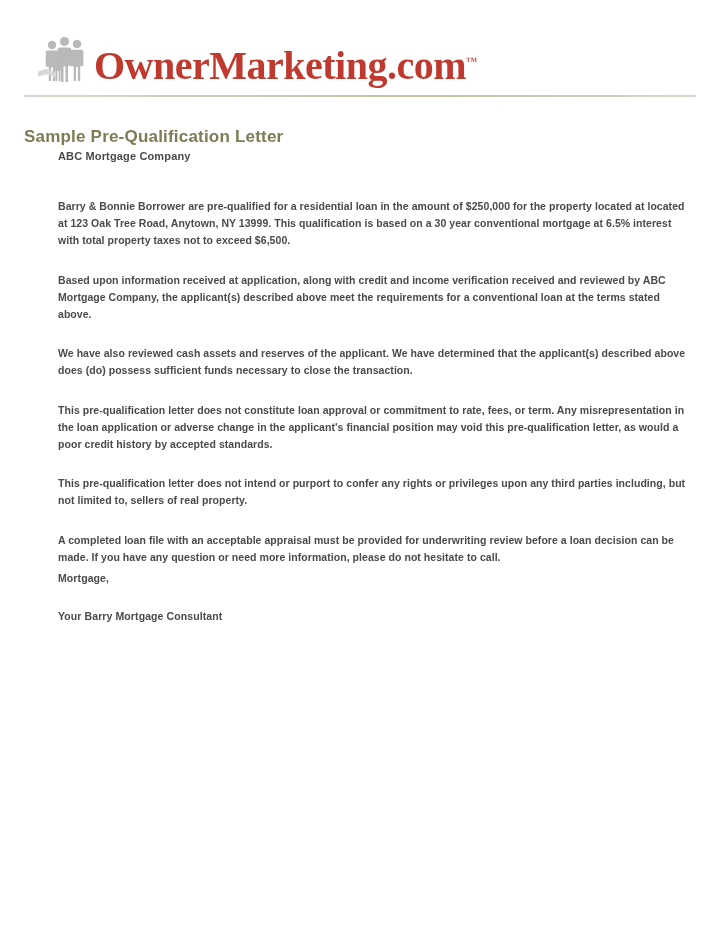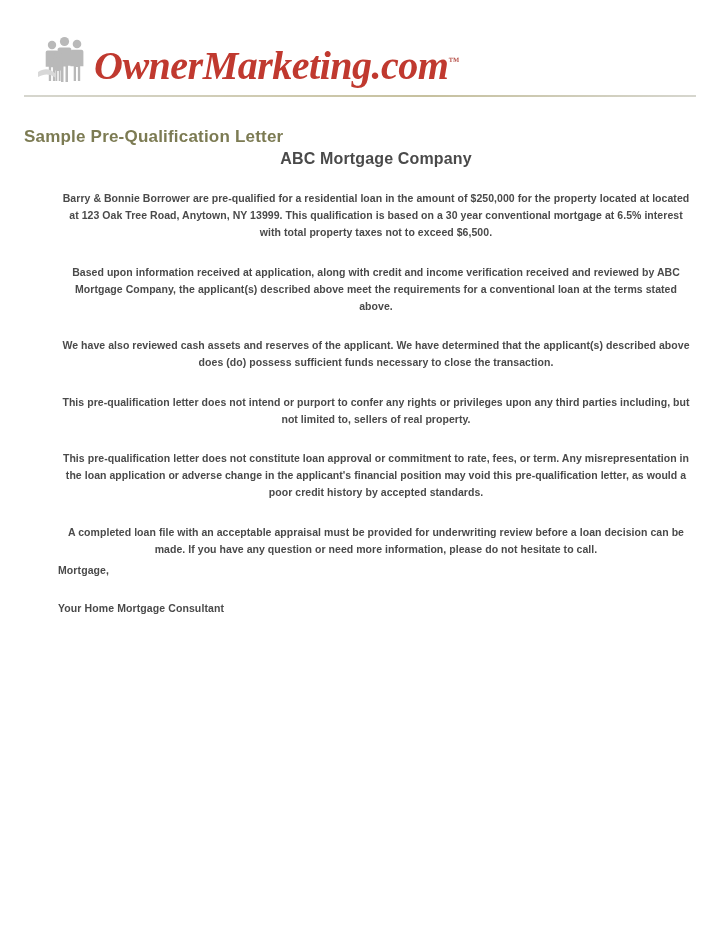--- a/index.html
+++ b/index.html
@@ -21,21 +21,20 @@
     overflow: hidden;
   }
 
   
   .header {
     position: absolute;
     left: 0;
     top: 0;
     width: 720px;
     height: 100px;
-    font-style: italic;
   }
   .logo-row {
     position: absolute;
     left: 38px;
     top: 30px;
     display: flex;
     align-items: flex-end;
     height: 56px;
   }
   .logo-mark {
@@ -84,35 +83,34 @@
     color: #7c7b53;
     letter-spacing: .2px;
   }
   .letter {
     position: absolute;
     left: 58px;
     top: 150px;
     width: 636px;
   }
   .company {
-    font-size: 16px;
+    font-size: 11px;
     font-weight: bold;
     color: #4a4a4a;
     letter-spacing: .15px;
-    margin: 0 0 22px 0;
-    text-align: center;
+    margin: 0 0 36px 0;
   }
   p.para {
     font-size: 10.5px;
     line-height: 17.2px;
     color: #4a4a4a;
     font-weight: bold;
     letter-spacing: .05px;
     margin: 0 0 22px 0;
-    text-align: center;
+    text-align: left;
   }
   p.para.tight { margin-bottom: 6px; }
   .closing {
     font-size: 10.5px;
     color: #4a4a4a;
     font-weight: bold;
     letter-spacing: .1px;
     margin: 0 0 26px 0;
   }
   .signature {
@@ -157,21 +155,21 @@
   </div>
 
   <h1 class="doc-title">Sample Pre-Qualification Letter</h1>
 
   <div class="letter">
     <div class="company">ABC Mortgage Company</div>
 
     <p class="para">Barry &amp; Bonnie Borrower are pre-qualified for a residential loan in the amount of $250,000 for the property located at located at 123 Oak Tree Road, Anytown, NY 13999. This qualification is based on a 30 year conventional mortgage at 6.5% interest with total property taxes not to exceed $6,500.</p>
     <p class="para">Based upon information received at application, along with credit and income verification received and reviewed by ABC Mortgage Company, the applicant(s) described above meet the requirements for a conventional loan at the terms stated above.</p>
     <p class="para">We have also reviewed cash assets and reserves of the applicant. We have determined that the applicant(s) described above does (do) possess sufficient funds necessary to close the transaction.</p>
+    <p class="para">This pre-qualification letter does not constitute loan approval or commitment to rate, fees, or term. Any misrepresentation in the loan application or adverse change in the applicant's financial position may void this pre-qualification letter, as would a poor credit history by accepted standards.</p>
     <p class="para">This pre-qualification letter does not intend or purport to confer any rights or privileges upon any third parties including, but not limited to, sellers of real property.</p>
-    <p class="para">This pre-qualification letter does not constitute loan approval or commitment to rate, fees, or term. Any misrepresentation in the loan application or adverse change in the applicant's financial position may void this pre-qualification letter, as would a poor credit history by accepted standards.</p>
     <p class="para tight">A completed loan file with an acceptable appraisal must be provided for underwriting review before a loan decision can be made. If you have any question or need more information, please do not hesitate to call.</p>
 
     <div class="closing">Mortgage,</div>
-    <div class="signature">Your Home Mortgage Consultant</div>
+    <div class="signature">Your Barry Mortgage Consultant</div>
   </div>
 
 </div>
 
 </body></html>

